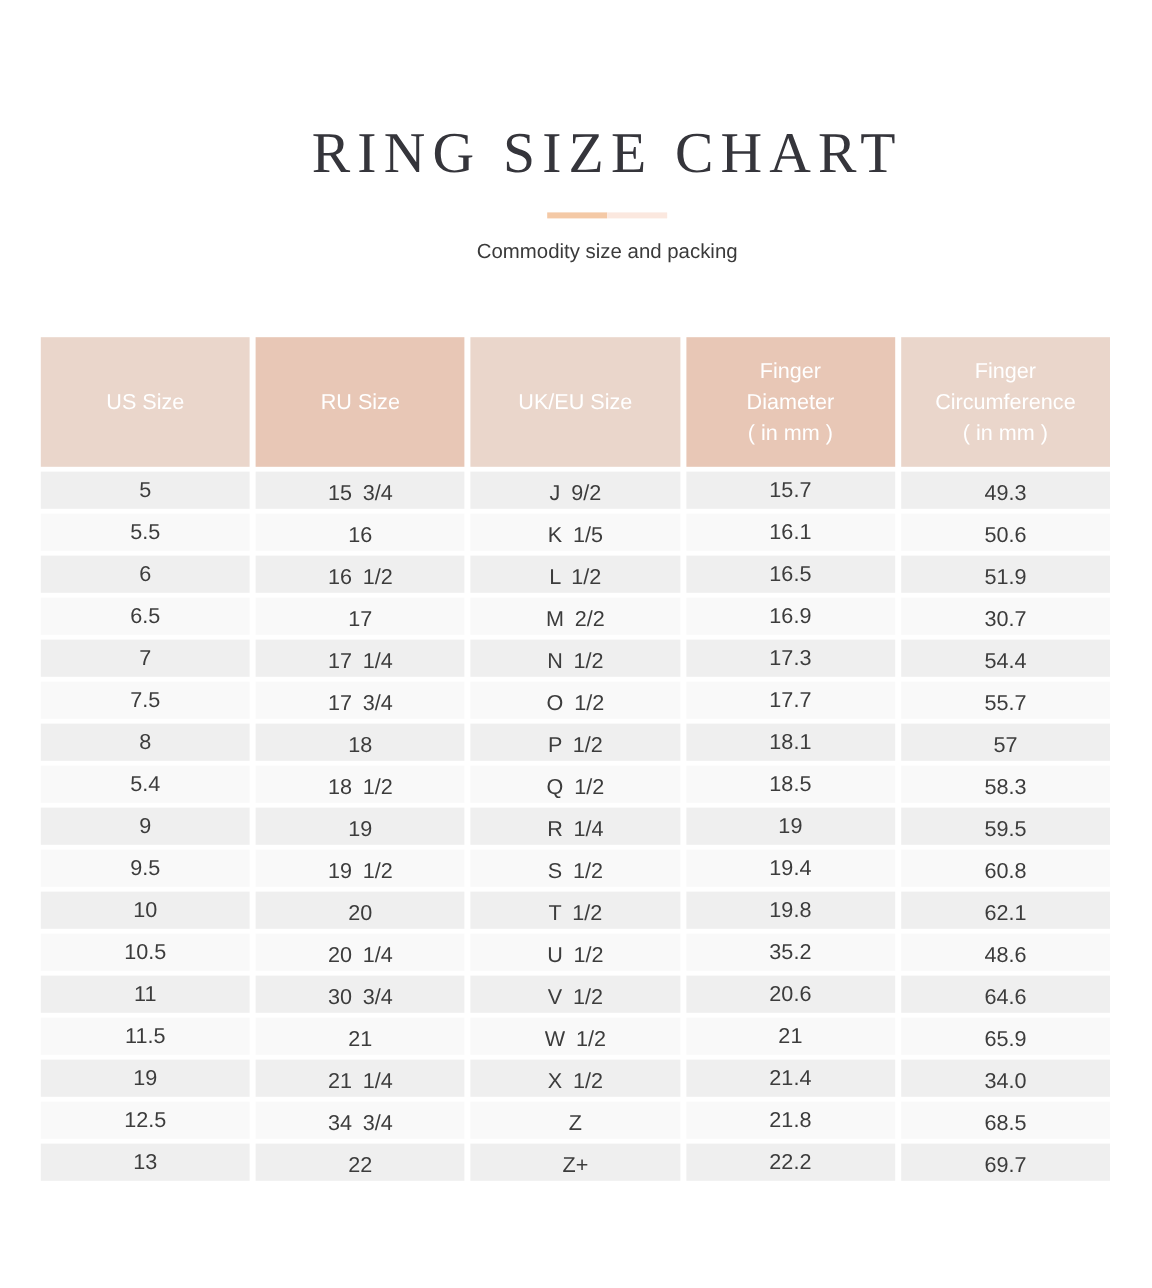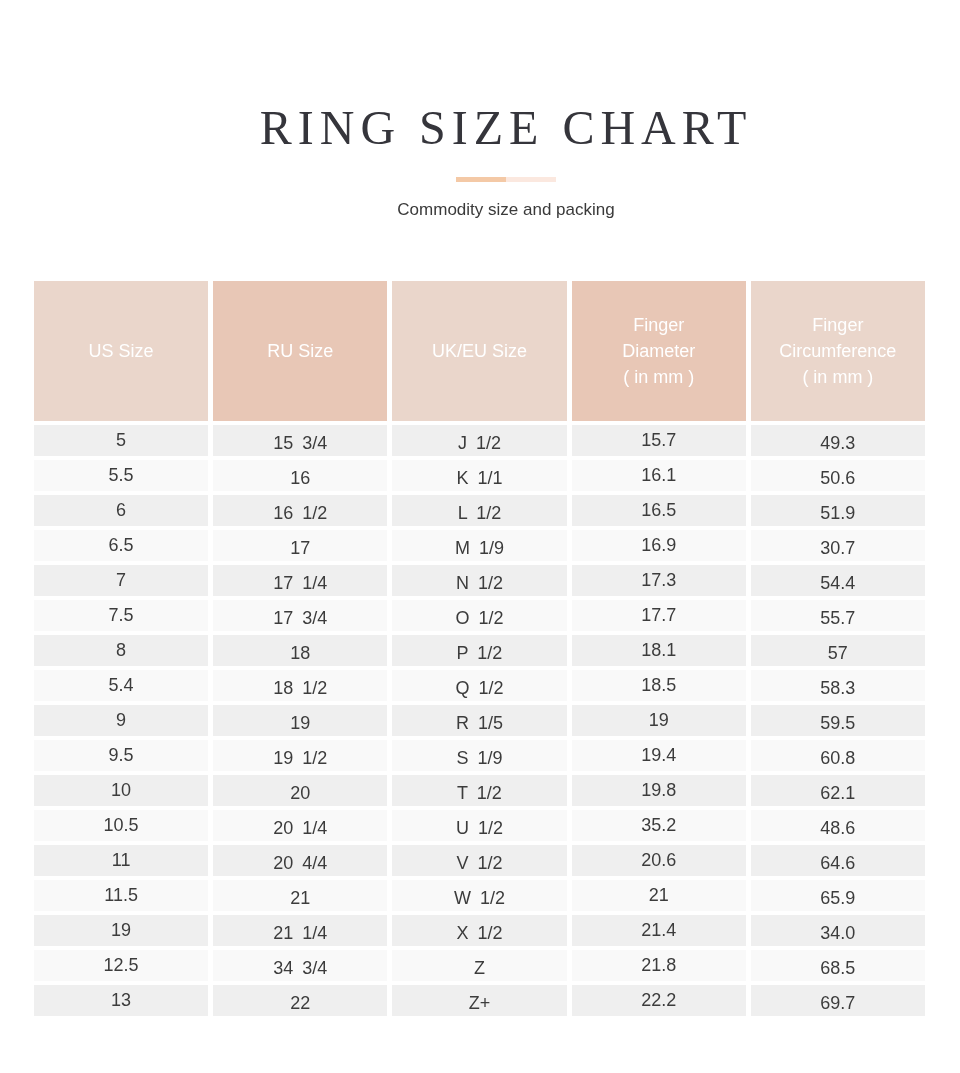--- a/index.html
+++ b/index.html
@@ -54,21 +54,21 @@
   }
   table.size-table {
     margin: 57px 0 0 29px;
     width: 901px;
     table-layout: fixed;
     border-collapse: separate;
     border-spacing: 5px 4px;
     background: #ffffff;
   }
   .size-table th {
-    height: 140px;
+    height: 108px;
     background: var(--header-light);
     color: var(--header-text);
     font-weight: normal;
     font-size: 18px;
     line-height: 1.45;
     text-align: center;
     vertical-align: middle;
     white-space: pre-line;
   }
   .size-table th.h-dark { background: var(--header-dark); }
@@ -114,42 +114,42 @@
 ( in mm )</th>
         <th class="h-light">Finger
 Circumference
 ( in mm )</th>
       </tr>
     </thead>
     <tbody>
         <tr>
           <td><span class="cv">5</span></td>
           <td><span class="cv">15 3/4</span></td>
-          <td><span class="cv">J 1/2</span></td>
+          <td><span class="cv">J 9/2</span></td>
           <td><span class="cv">15.7</span></td>
           <td><span class="cv">49.3</span></td>
         </tr>
         <tr>
           <td><span class="cv">5.5</span></td>
           <td><span class="cv">16</span></td>
-          <td><span class="cv">K 1/1</span></td>
+          <td><span class="cv">K 1/5</span></td>
           <td><span class="cv">16.1</span></td>
           <td><span class="cv">50.6</span></td>
         </tr>
         <tr>
           <td><span class="cv">6</span></td>
           <td><span class="cv">16 1/2</span></td>
           <td><span class="cv">L 1/2</span></td>
           <td><span class="cv">16.5</span></td>
           <td><span class="cv">51.9</span></td>
         </tr>
         <tr>
           <td><span class="cv">6.5</span></td>
           <td><span class="cv">17</span></td>
-          <td><span class="cv">M 1/9</span></td>
+          <td><span class="cv">M 2/2</span></td>
           <td><span class="cv">16.9</span></td>
           <td><span class="cv">30.7</span></td>
         </tr>
         <tr>
           <td><span class="cv">7</span></td>
           <td><span class="cv">17 1/4</span></td>
           <td><span class="cv">N 1/2</span></td>
           <td><span class="cv">17.3</span></td>
           <td><span class="cv">54.4</span></td>
         </tr>
@@ -170,48 +170,48 @@
         <tr>
           <td><span class="cv">5.4</span></td>
           <td><span class="cv">18 1/2</span></td>
           <td><span class="cv">Q 1/2</span></td>
           <td><span class="cv">18.5</span></td>
           <td><span class="cv">58.3</span></td>
         </tr>
         <tr>
           <td><span class="cv">9</span></td>
           <td><span class="cv">19</span></td>
-          <td><span class="cv">R 1/5</span></td>
+          <td><span class="cv">R 1/4</span></td>
           <td><span class="cv">19</span></td>
           <td><span class="cv">59.5</span></td>
         </tr>
         <tr>
           <td><span class="cv">9.5</span></td>
           <td><span class="cv">19 1/2</span></td>
-          <td><span class="cv">S 1/9</span></td>
+          <td><span class="cv">S 1/2</span></td>
           <td><span class="cv">19.4</span></td>
           <td><span class="cv">60.8</span></td>
         </tr>
         <tr>
           <td><span class="cv">10</span></td>
           <td><span class="cv">20</span></td>
           <td><span class="cv">T 1/2</span></td>
           <td><span class="cv">19.8</span></td>
           <td><span class="cv">62.1</span></td>
         </tr>
         <tr>
           <td><span class="cv">10.5</span></td>
           <td><span class="cv">20 1/4</span></td>
           <td><span class="cv">U 1/2</span></td>
           <td><span class="cv">35.2</span></td>
           <td><span class="cv">48.6</span></td>
         </tr>
         <tr>
           <td><span class="cv">11</span></td>
-          <td><span class="cv">20 4/4</span></td>
+          <td><span class="cv">30 3/4</span></td>
           <td><span class="cv">V 1/2</span></td>
           <td><span class="cv">20.6</span></td>
           <td><span class="cv">64.6</span></td>
         </tr>
         <tr>
           <td><span class="cv">11.5</span></td>
           <td><span class="cv">21</span></td>
           <td><span class="cv">W 1/2</span></td>
           <td><span class="cv">21</span></td>
           <td><span class="cv">65.9</span></td>

